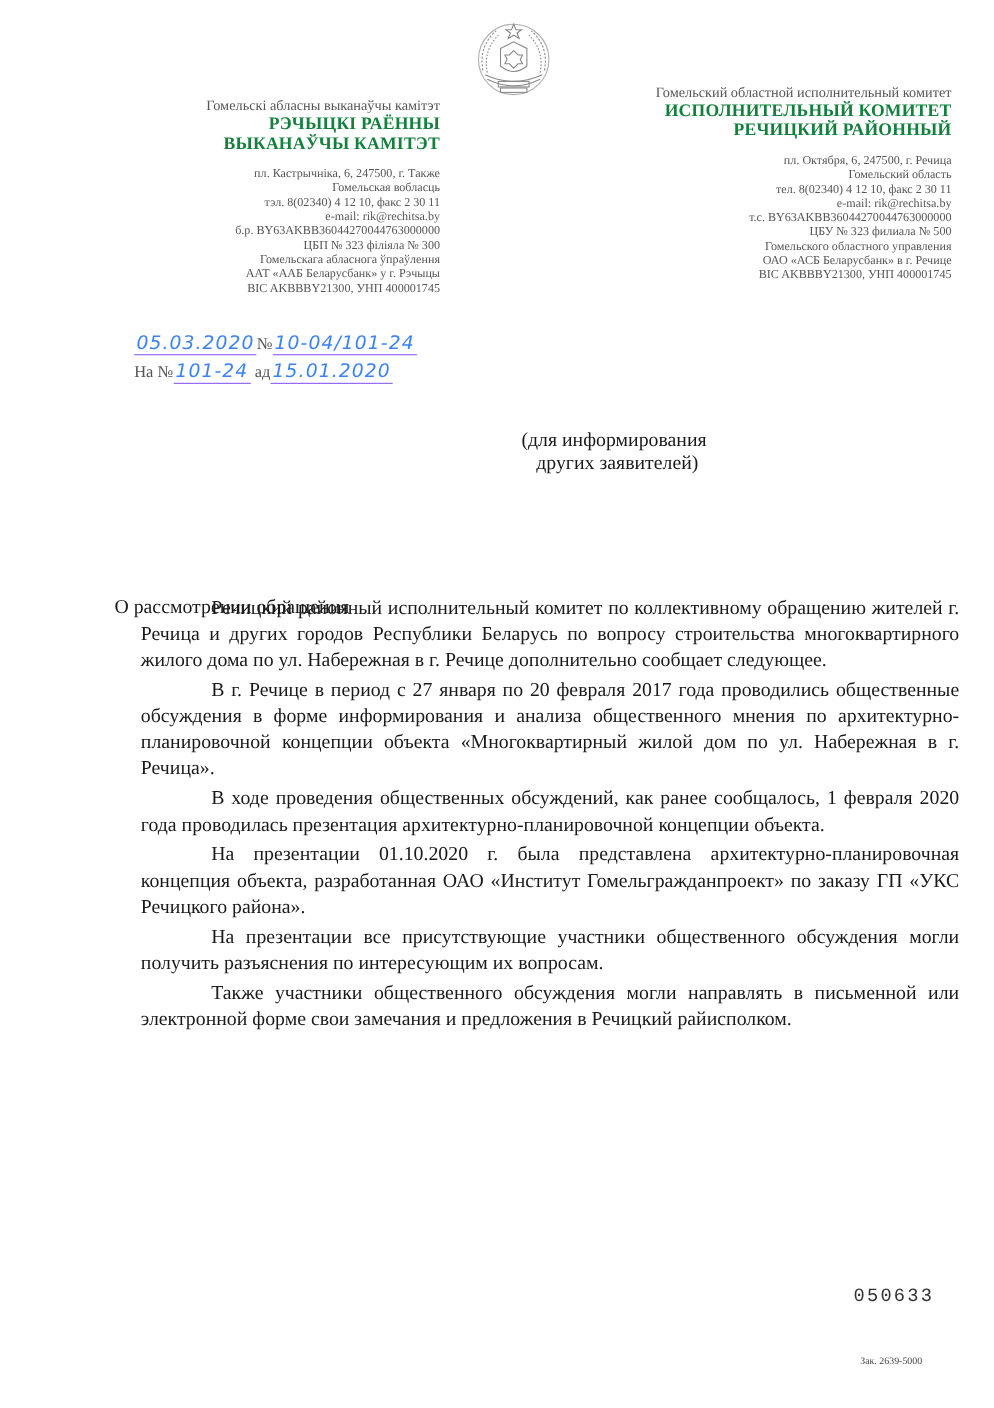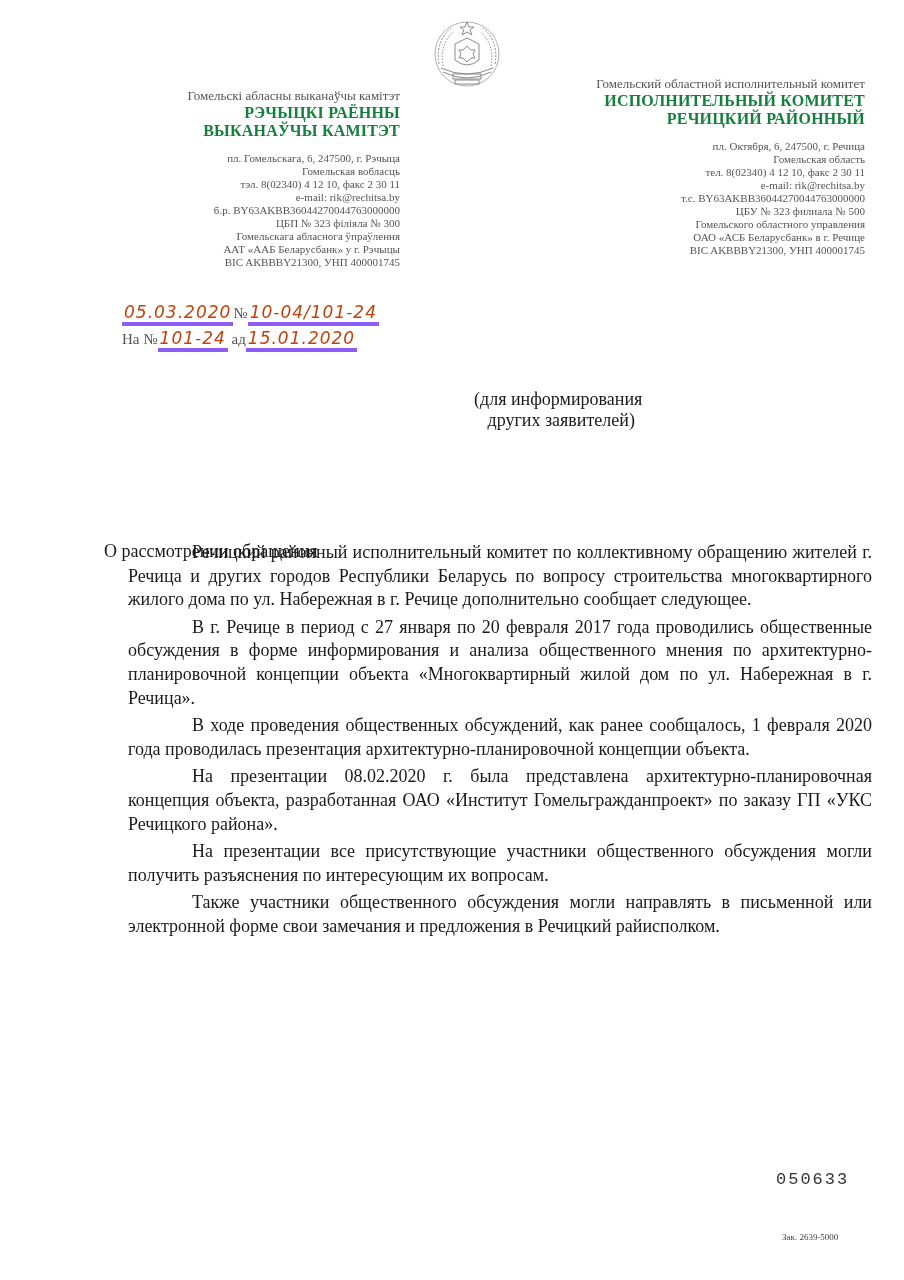--- a/index.html
+++ b/index.html
@@ -31,25 +31,25 @@
     .hdr-details div { white-space: nowrap; }
 
     .reg-block {
       position: absolute; left: 122px; top: 300px;
       font-size: 15px; color: #555555; line-height: 26px;
     }
     .reg-row { position: relative; height: 26px; white-space: nowrap; }
     .hand {
       font-family: "DejaVu Sans", sans-serif;
       font-style: italic;
-      color: #c2410c;
+      color: #3b82f6;
       font-size: 17px;
       letter-spacing: 1px;
       display: inline-block;
-      border-bottom: 4px solid #8b5cf6;
+      border-bottom: 1px solid #8b5cf6;
       line-height: 20px;
       padding: 0 2px;
     }
     .reg-label { color: #555; font-size: 15px; }
 
     .addressee {
       position: absolute; left: 474px; top: 389px;
       font-size: 18px; line-height: 21px; color: #1a1a1a; text-align: center;
     }
     .addressee div:last-child { padding-left: 6px; }
@@ -102,41 +102,41 @@
   </svg>
 </div>
 
 <div class="header-col header-left">
   <div class="hdr-region">Гомельскі абласны выканаўчы камітэт</div>
   <div class="hdr-name">
     <div>РЭЧЫЦКІ РАЁННЫ</div>
     <div>ВЫКАНАЎЧЫ КАМІТЭТ</div>
   </div>
   <div class="hdr-details">
-    <div>пл. Гомельскага, 6, 247500, г. Рэчыца</div>
+    <div>пл. Кастрычніка, 6, 247500, г. Также</div>
     <div>Гомельская вобласць</div>
     <div>тэл. 8(02340) 4 12 10, факс 2 30 11</div>
     <div>e-mail: rik@rechitsa.by</div>
     <div>б.р. BY63AKBB36044270044763000000</div>
     <div>ЦБП № 323 філіяла № 300</div>
     <div>Гомельскага абласнога ўпраўлення</div>
     <div>ААТ «ААБ Беларусбанк» у г. Рэчыцы</div>
     <div>BIC AKBBBY21300, УНП 400001745</div>
   </div>
 </div>
 
 <div class="header-col header-right">
   <div class="hdr-region">Гомельский областной исполнительный комитет</div>
   <div class="hdr-name">
     <div>ИСПОЛНИТЕЛЬНЫЙ КОМИТЕТ</div>
     <div>РЕЧИЦКИЙ РАЙОННЫЙ</div>
   </div>
   <div class="hdr-details">
     <div>пл. Октября, 6, 247500, г. Речица</div>
-    <div>Гомельская область</div>
+    <div>Гомельский область</div>
     <div>тел. 8(02340) 4 12 10, факс 2 30 11</div>
     <div>e-mail: rik@rechitsa.by</div>
     <div>т.с. BY63AKBB36044270044763000000</div>
     <div>ЦБУ № 323 филиала № 500</div>
     <div>Гомельского областного управления</div>
     <div>ОАО «АСБ Беларусбанк» в г. Речице</div>
     <div>BIC AKBBBY21300, УНП 400001745</div>
   </div>
 </div>
 
@@ -154,19 +154,19 @@
   <div>(для информирования</div>
   <div>других заявителей)</div>
 </div>
 
 <div class="subject">О рассмотрении обращения</div>
 
 <div class="body-text">
   <p>Речицкий районный исполнительный комитет по коллективному обращению  жителей г. Речица и других городов Республики Беларусь по вопросу строительства многоквартирного жилого дома по ул. Набережная в г. Речице дополнительно  сообщает следующее.</p>
   <p>В г. Речице в период с 27 января по 20 февраля 2017 года проводились общественные обсуждения в форме информирования и анализа общественного мнения по архитектурно-планировочной концепции объекта «Многоквартирный жилой дом по ул. Набережная в г. Речица».</p>
   <p>В ходе проведения общественных обсуждений, как ранее сообщалось, 1 февраля 2020 года проводилась презентация архитектурно-планировочной концепции объекта.</p>
-  <p>На презентации 08.02.2020 г. была представлена архитектурно-планировочная концепция объекта, разработанная ОАО «Институт Гомельгражданпроект» по заказу ГП «УКС Речицкого района».</p>
+  <p>На презентации 01.10.2020 г. была представлена архитектурно-планировочная концепция объекта, разработанная ОАО «Институт Гомельгражданпроект» по заказу ГП «УКС Речицкого района».</p>
   <p>На презентации все присутствующие участники общественного обсуждения могли получить разъяснения по интересующим их вопросам.</p>
   <p>Также участники общественного обсуждения могли направлять в письменной или электронной форме свои замечания и предложения в Речицкий райисполком.</p>
 </div>
 
 <div class="serial">050633</div>
 <div class="order-no">Зак. 2639-5000</div>
 
 </body></html>

